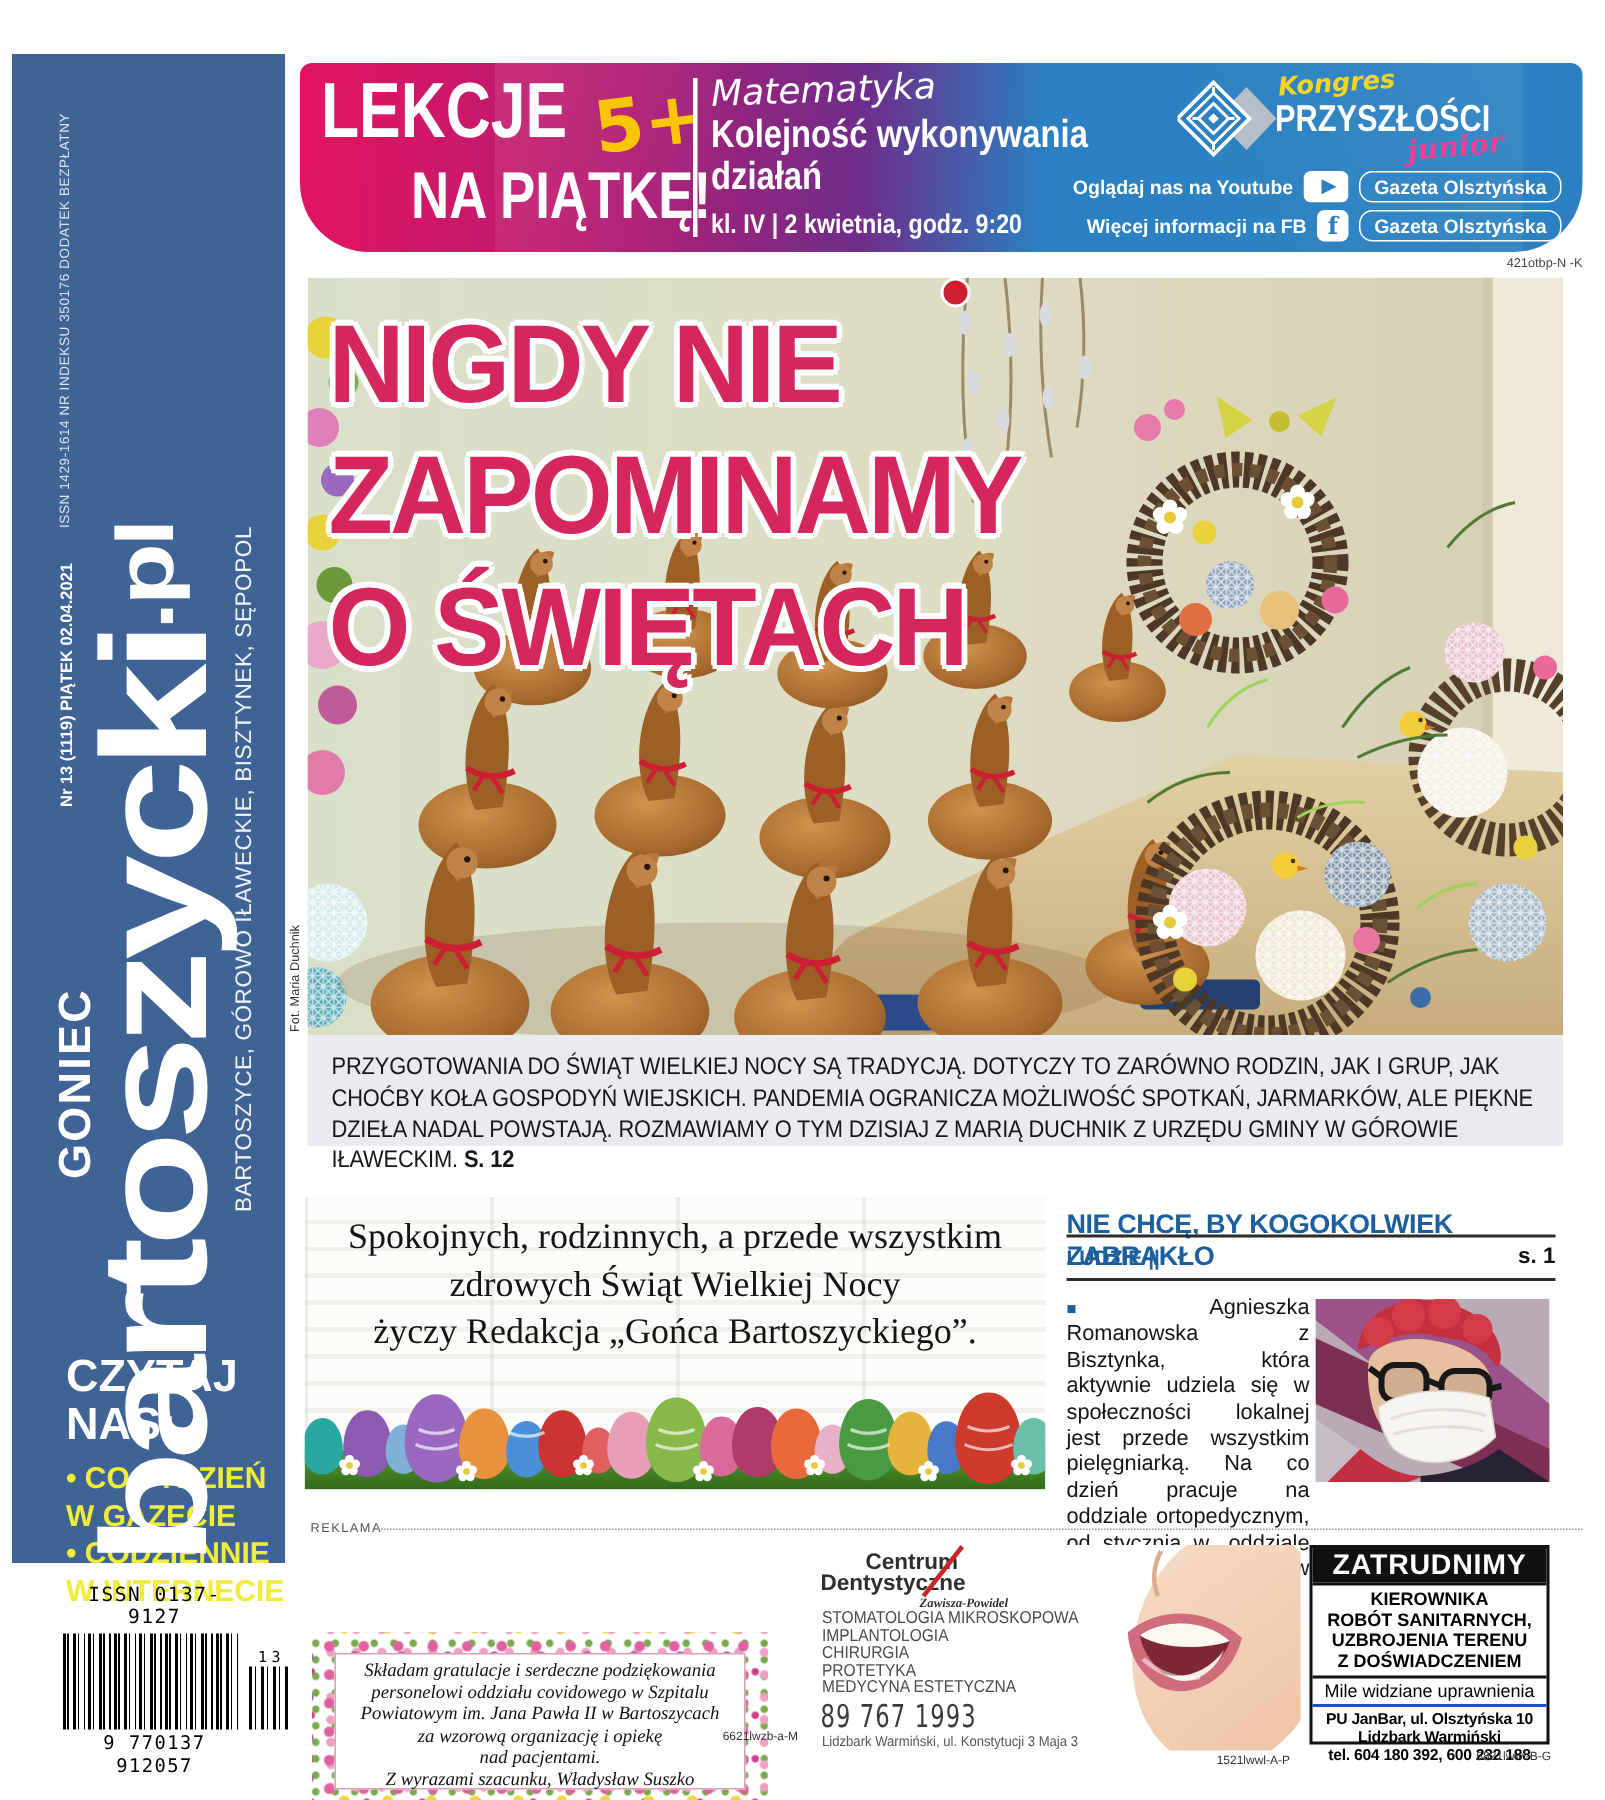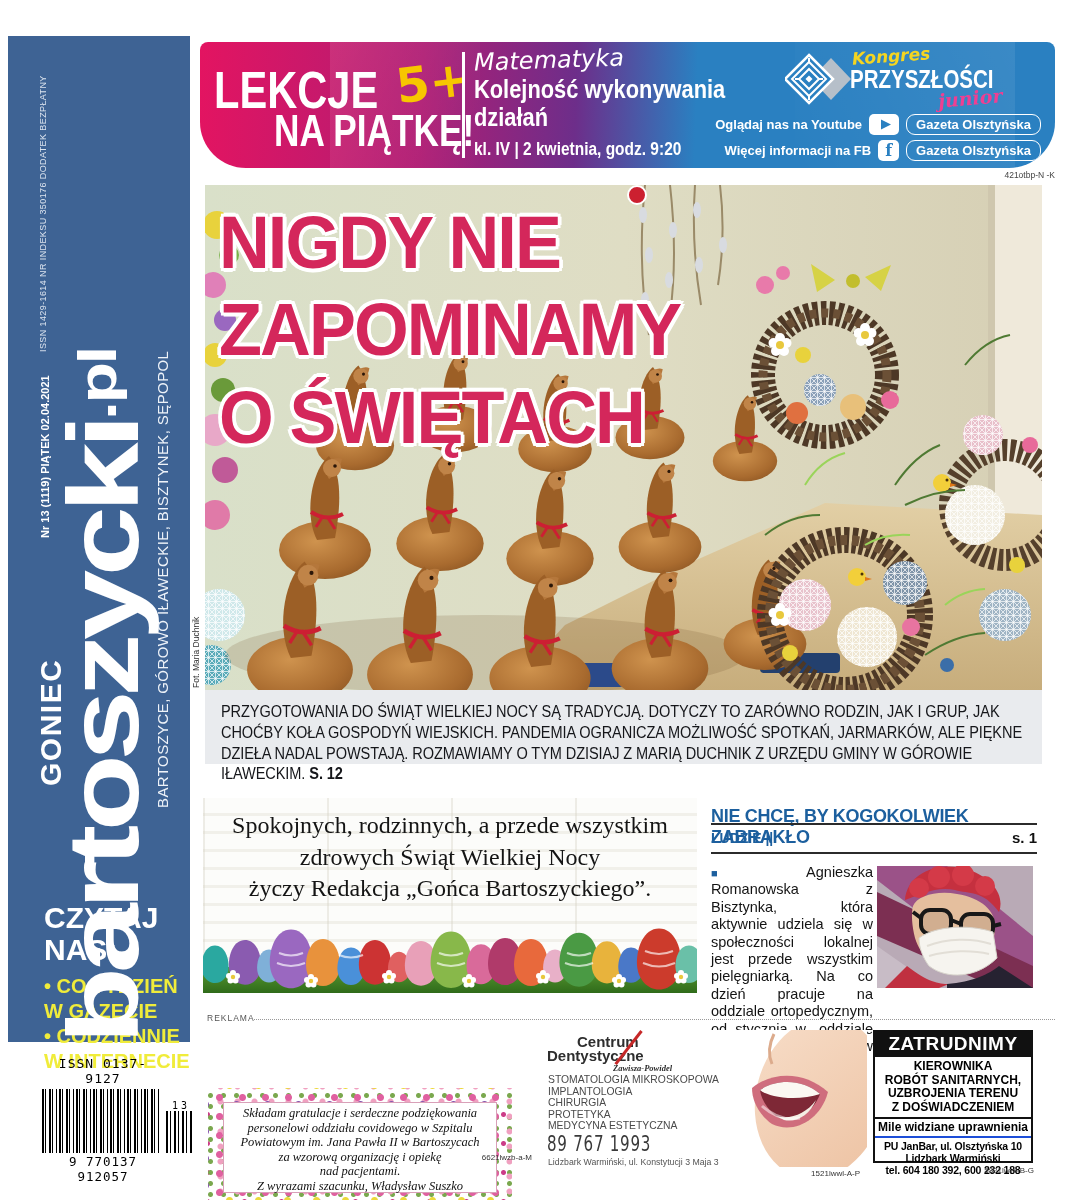--- a/index.html
+++ b/index.html
@@ -36,21 +36,21 @@
         width:122px;text-align:center;margin-top:1px;}
 
   
   #banner{position:absolute;left:200px;top:42px;width:855px;height:126px;
           border-radius:8px 8px 46px 46px;overflow:hidden;
           background:linear-gradient(92deg,#e31461 0%,#b01d74 26%,#6d2e8a 44%,#2a80c1 58%,#2a80c1 100%);}
   #banner .shine1{position:absolute;left:130px;top:0;width:150px;height:126px;
           background:linear-gradient(115deg,rgba(255,255,255,.10),rgba(255,255,255,0));}
   #banner .shine2{position:absolute;right:40px;top:0;width:220px;height:126px;
           background:linear-gradient(245deg,rgba(255,255,255,.08),rgba(255,255,255,0));}
-  .lekcje{position:absolute;left:14px;top:18px;font-weight:bold;font-size:52px;color:#fff;}
+  .lekcje{position:absolute;left:14px;top:2px;font-weight:bold;font-size:52px;color:#fff;}
   .napiatke{position:absolute;left:74px;top:64px;font-weight:bold;font-size:44px;color:#fff;}
   .squash{display:inline-block;transform:scaleX(.8);transform-origin:0 0;}
   .grade{position:absolute;left:196px;top:12px;font-family:"DejaVu Sans",sans-serif;font-weight:bold;
          font-size:48px;color:#f7c600;transform:rotate(-7deg);}
   .bdivider{position:absolute;left:262px;top:10px;width:3px;height:106px;background:#fff;}
   .subject{position:absolute;left:274px;top:4px;font-family:"DejaVu Sans",sans-serif;font-style:italic;
            font-size:24px;color:#fff;transform:rotate(-2deg);}
   .topic{position:absolute;left:274px;top:34px;font-weight:bold;font-size:26px;line-height:1.06;color:#fff;}
   .schedule{position:absolute;left:274px;top:97px;font-weight:bold;font-size:18px;color:#fff;}
   .kdiamond{position:absolute;left:585px;top:8px;}
@@ -133,21 +133,21 @@
           color:#3a3a3a;letter-spacing:1px;transform:scaleX(.72);transform-origin:0 0;}
   #daddr{position:absolute;left:3px;top:126px;font-size:9.5px;color:#555;
          transform:scaleX(.92);transform-origin:0 0;white-space:nowrap;}
   #dphoto{position:absolute;right:0;top:0;}
   #ad-dental-code{position:absolute;left:700px;top:1169px;width:160px;text-align:right;font-size:8px;color:#333;}
 
   #ad-job{position:absolute;left:873px;top:1030px;width:160px;height:133px;border:2px solid #111;
           box-sizing:border-box;background:#fff;text-align:center;}
   #ad-job .hdr{background:#111;color:#fff;font-weight:bold;font-size:19px;line-height:23px;letter-spacing:.5px;}
   #ad-job .pos{border-top:2px solid #111;font-weight:bold;font-size:12px;line-height:13.5px;padding:3px 1px;}
-  #ad-job .note{border-top:2px solid #111;font-weight:bold;font-size:12px;line-height:13px;padding:2px 0;}
+  #ad-job .note{border-top:2px solid #111;font-weight:normal;font-size:12px;line-height:13px;padding:2px 0;}
   #ad-job .contact{border-top:2px solid #1d4ed8;font-weight:bold;font-size:10.5px;line-height:12px;
                    padding:2px 0;letter-spacing:-.2px;}
   #ad-job-code{position:absolute;left:880px;top:1166px;width:154px;text-align:right;font-size:8px;color:#333;}
 </style>
 </head>
 <body>
 
 <div class="page">
 
   <div id="sidebar">

